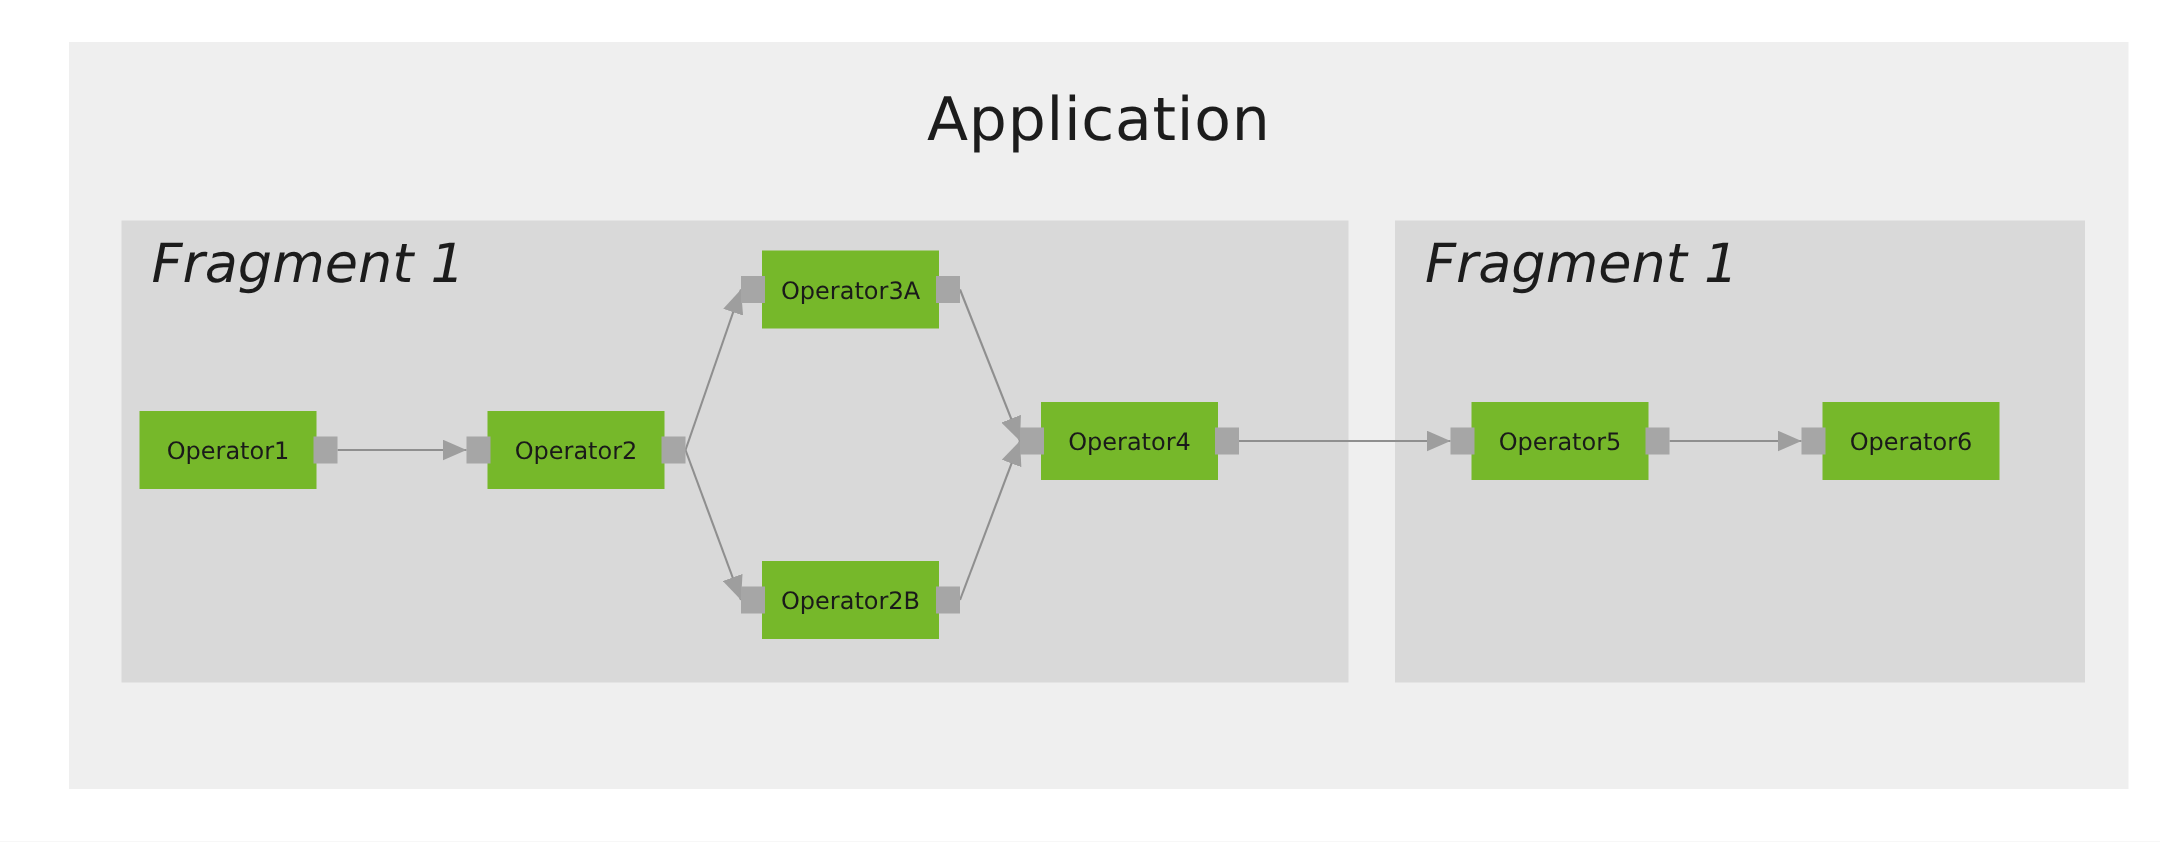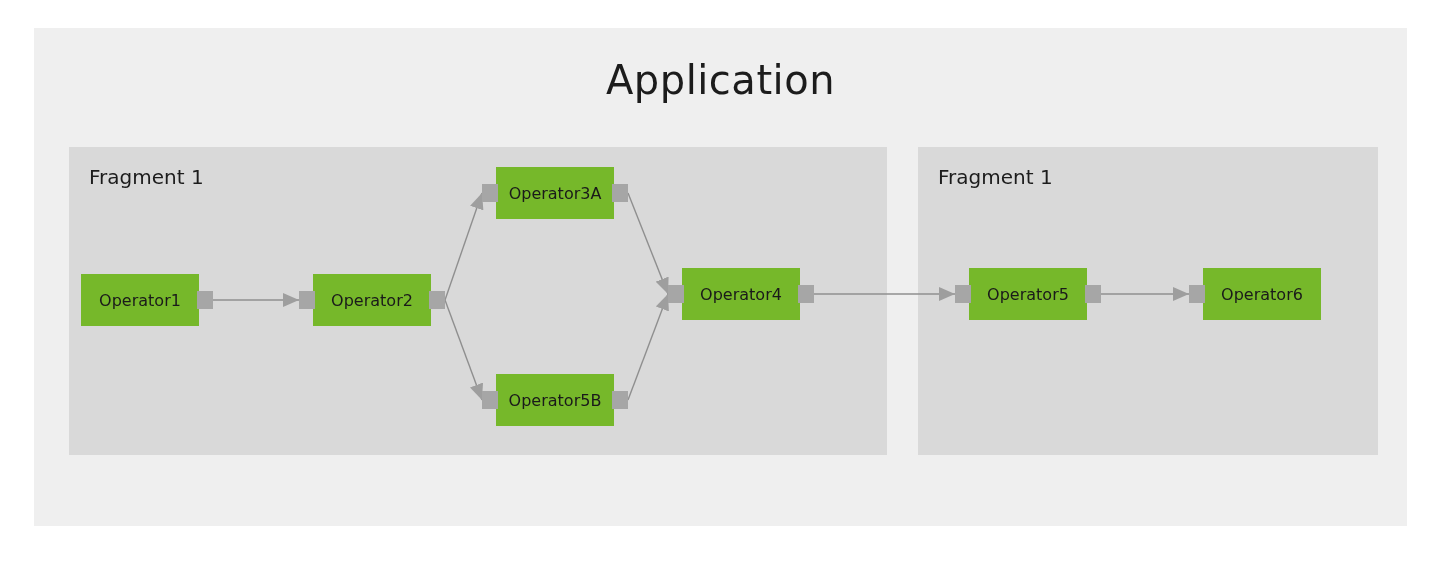--- a/index.html
+++ b/index.html
@@ -9,21 +9,21 @@
   body {
     width: 1440px;
     height: 561px;
     background: var(--page-background, #ffffff);
     font-family: "DejaVu Sans", "Liberation Sans", sans-serif;
     overflow: hidden;
     position: relative;
   }
   #canvas {
     position: absolute;
-    left: 0; top: 0;
+    left: 12px; top: 0;
     width: 1152px; height: 561px;
   }
   .app-box {
     position: absolute;
     left: 34px; top: 28px;
     width: 1373px; height: 498px;
     background: var(--application-box, #efefef);
   }
   .app-title {
     position: absolute;
@@ -39,24 +39,25 @@
     position: absolute;
     top: 119px; 
     height: 308px;
     background: var(--fragment-box, #d9d9d9);
   }
   .frag1 { left: 35px;  width: 818px; } 
   .frag2 { left: 884px; width: 460px; } 
   .frag-label {
     position: absolute;
     left: 20px; top: 12px;
-    font-size: 20px;
+    font-size: 36px;
     line-height: 36px;
     color: var(--title-text, #1c1c1c);
     white-space: nowrap;
+    font-style: italic;
   }
   #edges-svg {
     position: absolute;
     left: 0; top: 0;
     width: 1440px; height: 561px;
     z-index: 1;
     pointer-events: none;
   }
   .op {
     position: absolute;
@@ -131,21 +132,21 @@
 
   <div class="op" style="left:496px; top:167px">
     <span>Operator</span>
     <span>3A</span>
     <span class="port in"></span>
     <span class="port out"></span>
   </div>
 
   <div class="op" style="left:496px; top:374px">
     <span>Operator</span>
-    <span>5B</span>
+    <span>2B</span>
     <span class="port in"></span>
     <span class="port out"></span>
   </div>
 
   <div class="op" style="left:682px; top:268px">
     <span>Operator</span>
     <span>4</span>
     <span class="port in"></span>
     <span class="port out"></span>
   </div>

